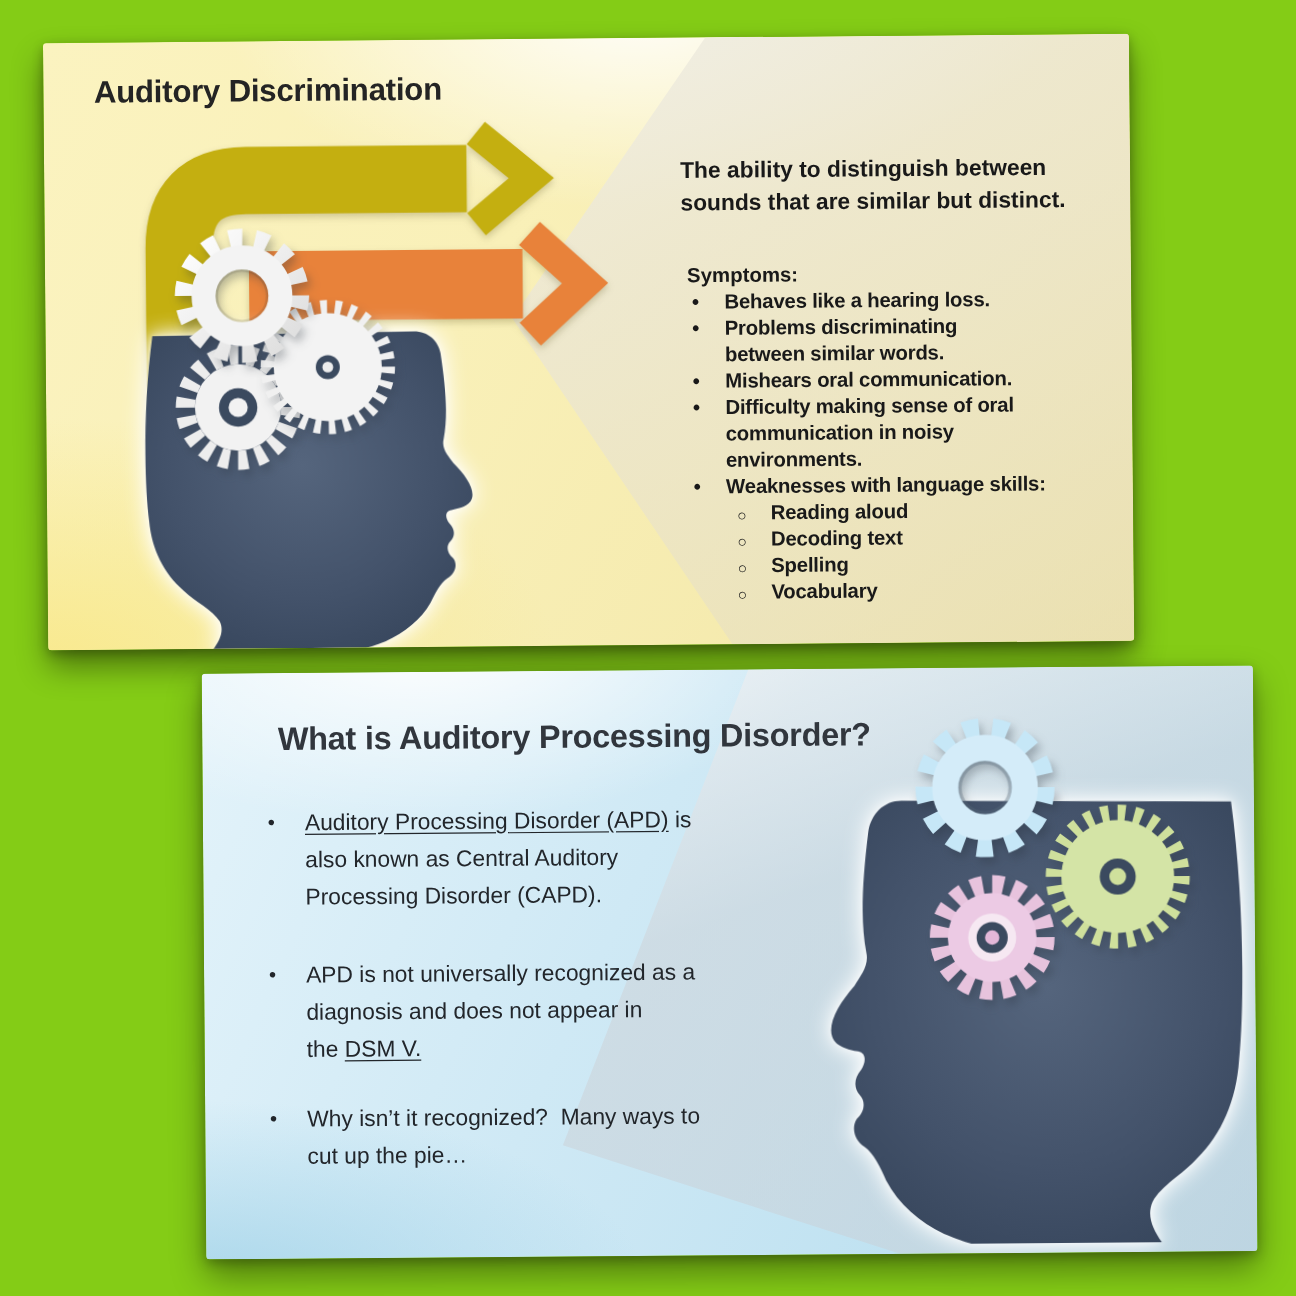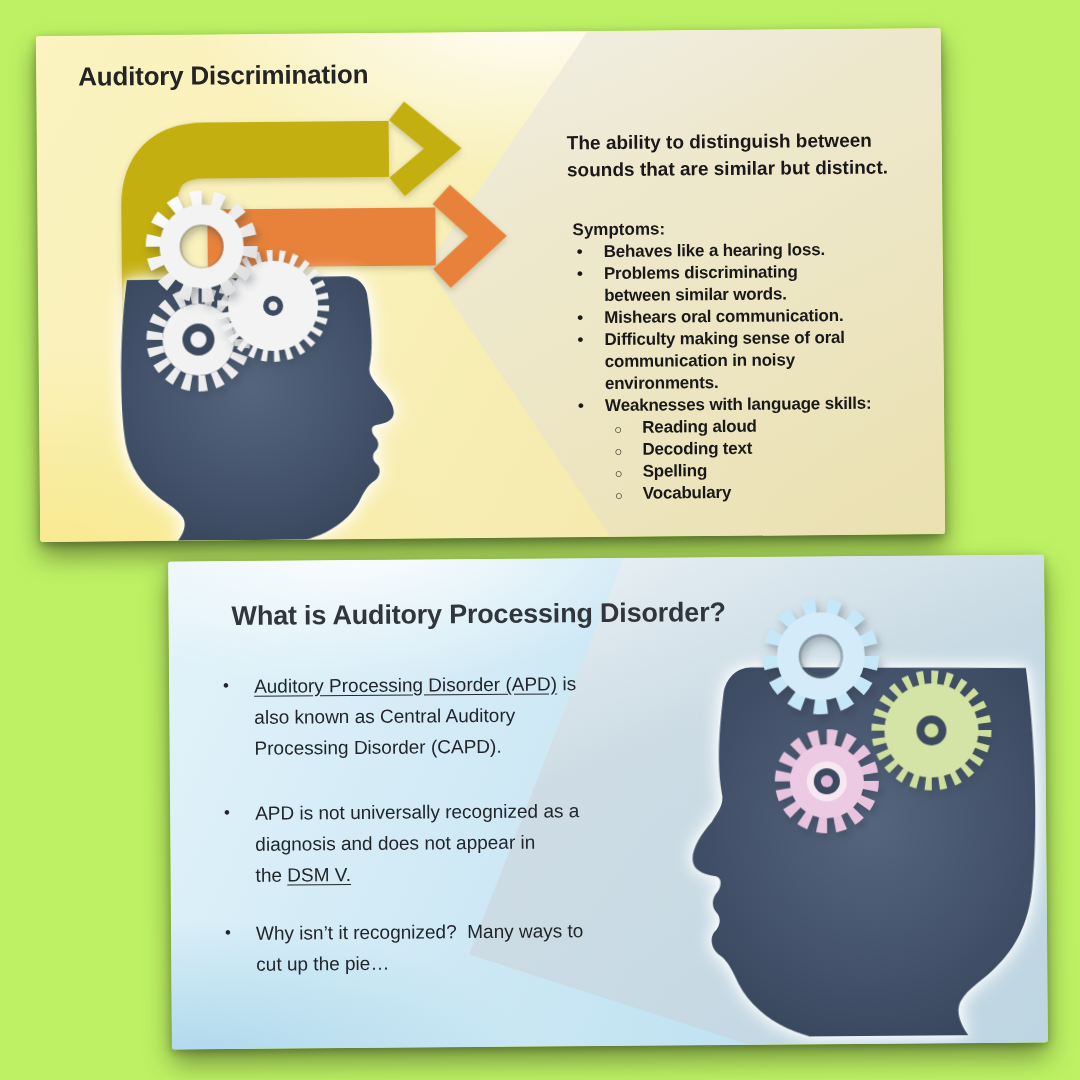--- a/index.html
+++ b/index.html
@@ -1,16 +1,16 @@
 <!DOCTYPE html>
 <html><head>
 <meta charset="utf-8">
 <style>
   html,body{margin:0;padding:0;background:#ffffff;}
-  .page{position:relative;width:1080px;height:1080px;background:#bef264;overflow:hidden;
+  .page{position:relative;width:1080px;height:1080px;background:#84cc16;overflow:hidden;
         font-family:"Liberation Sans",sans-serif;}
   .slide{position:absolute;border-radius:3px;overflow:hidden;}
   #slide1{left:38px;top:32px;width:905px;height:506px;transform:rotate(-0.5deg);
           box-shadow:0 14px 26px rgba(0,0,0,0.42),0 3px 9px rgba(0,0,0,0.28);}
   #slide2{left:170px;top:558px;width:876px;height:488px;transform:rotate(-0.45deg);
           box-shadow:0 14px 28px rgba(0,0,0,0.40),0 3px 9px rgba(0,0,0,0.25);}
   .bglayer{position:absolute;inset:0;}
   #s1bg{background:
       radial-gradient(ellipse 62% 55% at 55% -6%, rgba(255,255,255,0.95), rgba(255,255,255,0) 62%),
       radial-gradient(ellipse 72% 62% at 0% 102%, rgba(248,232,135,0.85), rgba(248,232,135,0) 65%),

